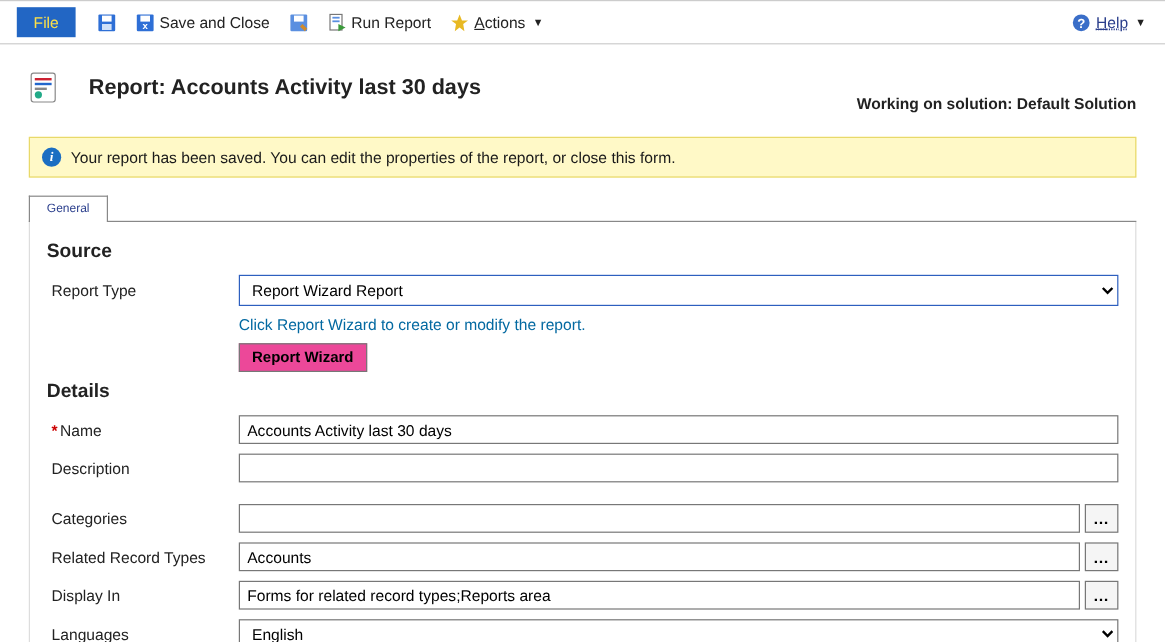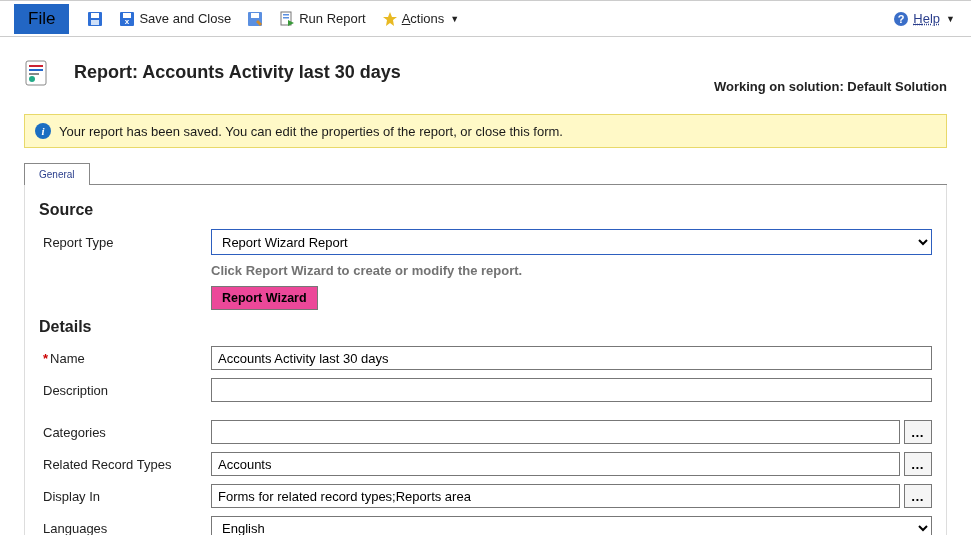--- a/index.html
+++ b/index.html
@@ -16,23 +16,23 @@
   .toolbar {
     display: flex;
     align-items: center;
     height: 36px;
     padding: 2px 10px 2px 14px;
     border-bottom: 1px solid #ccc;
     gap: 4px;
   }
   .btn-file {
     background: #2266c4;
-    color: #000000;
+    color: #fde047;
     border: none;
-    font-size: 17px;
+    font-size: 13px;
     padding: 5px 14px;
     margin-right: 8px;
     cursor: pointer;
   }
   .tb-item {
     display: inline-flex;
     align-items: center;
     gap: 4px;
     padding: 2px 6px;
     cursor: pointer;
@@ -126,39 +126,37 @@
     width: 136px;
     flex: 0 0 136px;
     padding-left: 4px;
     font-size: 13px;
   }
   .row .field-col {
     flex: 1;
     display: flex;
     align-items: center;
     gap: 4px;
-    margin-left: 12px;
   }
   .req { color: #c00; font-weight: 700; margin-right: 2px; }
   select, input[type=text] {
     width: 100%;
     height: 24px;
     border: 1px solid #5a7fc0;
     padding: 2px 6px;
     font-family: inherit;
     font-size: 13px;
     background: #fff;
   }
   select.plain, input.plain {
     border-color: #777;
   }
   .hint-text {
-    color: #737373;
-    font-size: 13px;
-    font-weight: bold;
+    color: #0369a1;
+    font-size: 13px;
   }
   .wiz-btn {
     border: 1px solid #777;
     background: #ec4899;
     padding: 4px 10px;
     font-weight: 700;
     cursor: pointer;
     font-size: 12.5px;
   }
   .lookup-btn {

